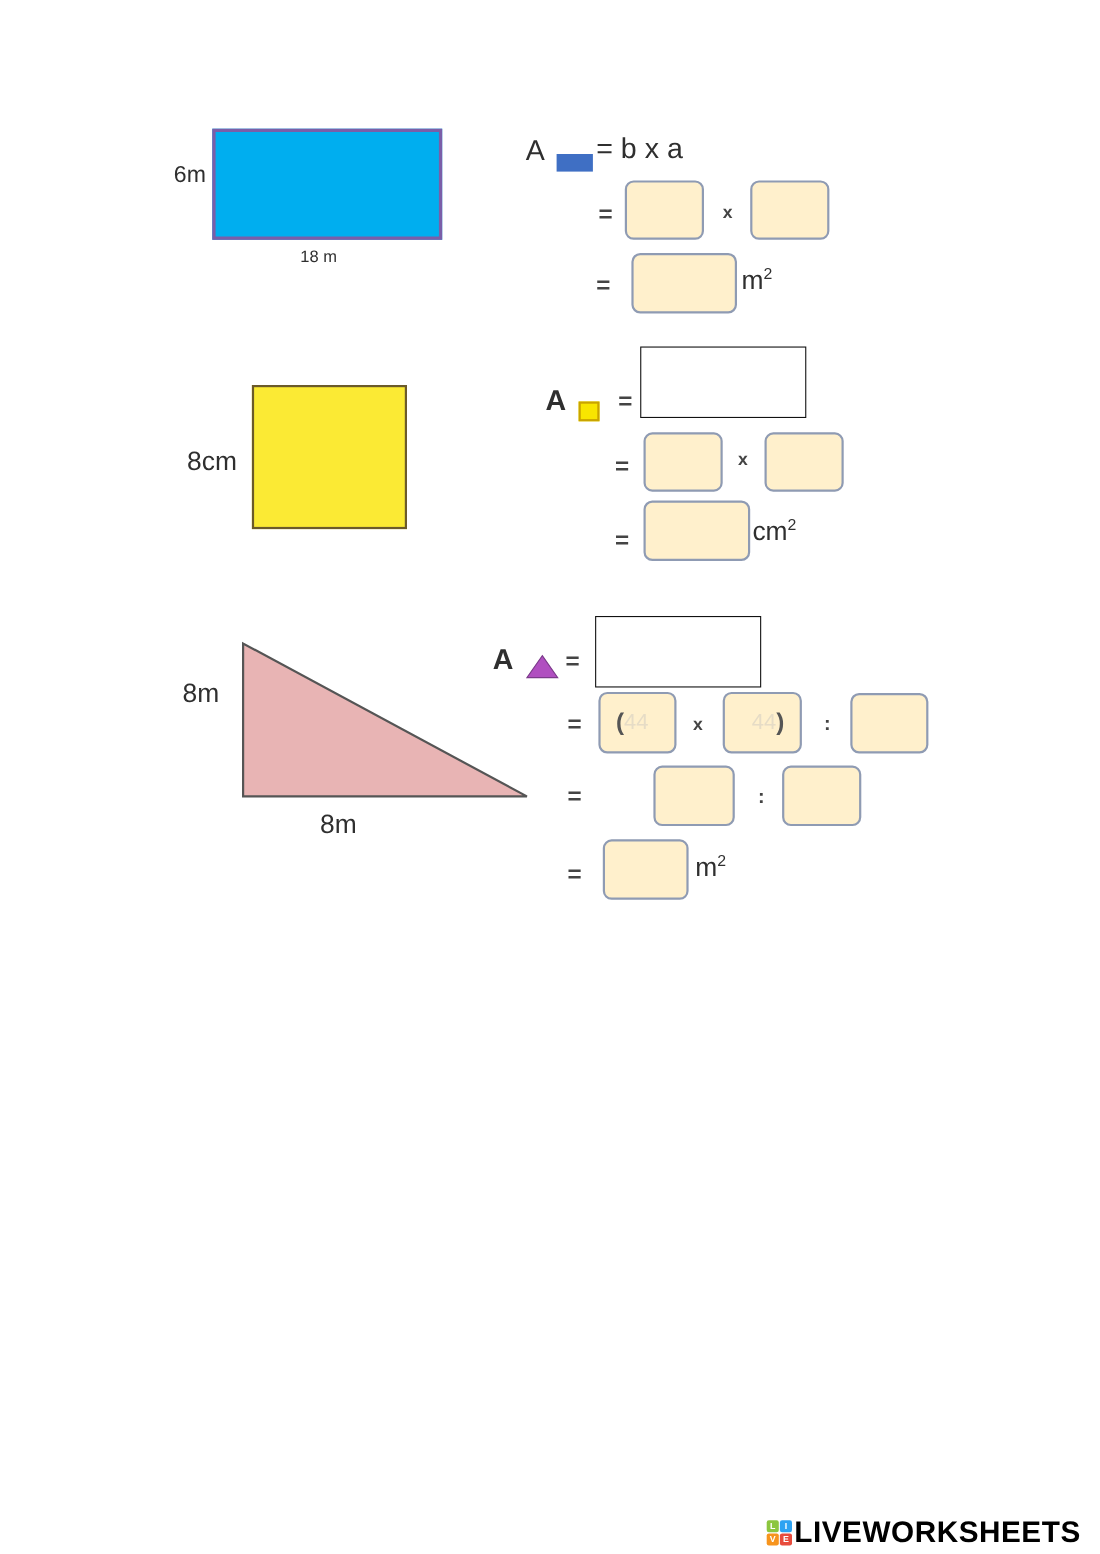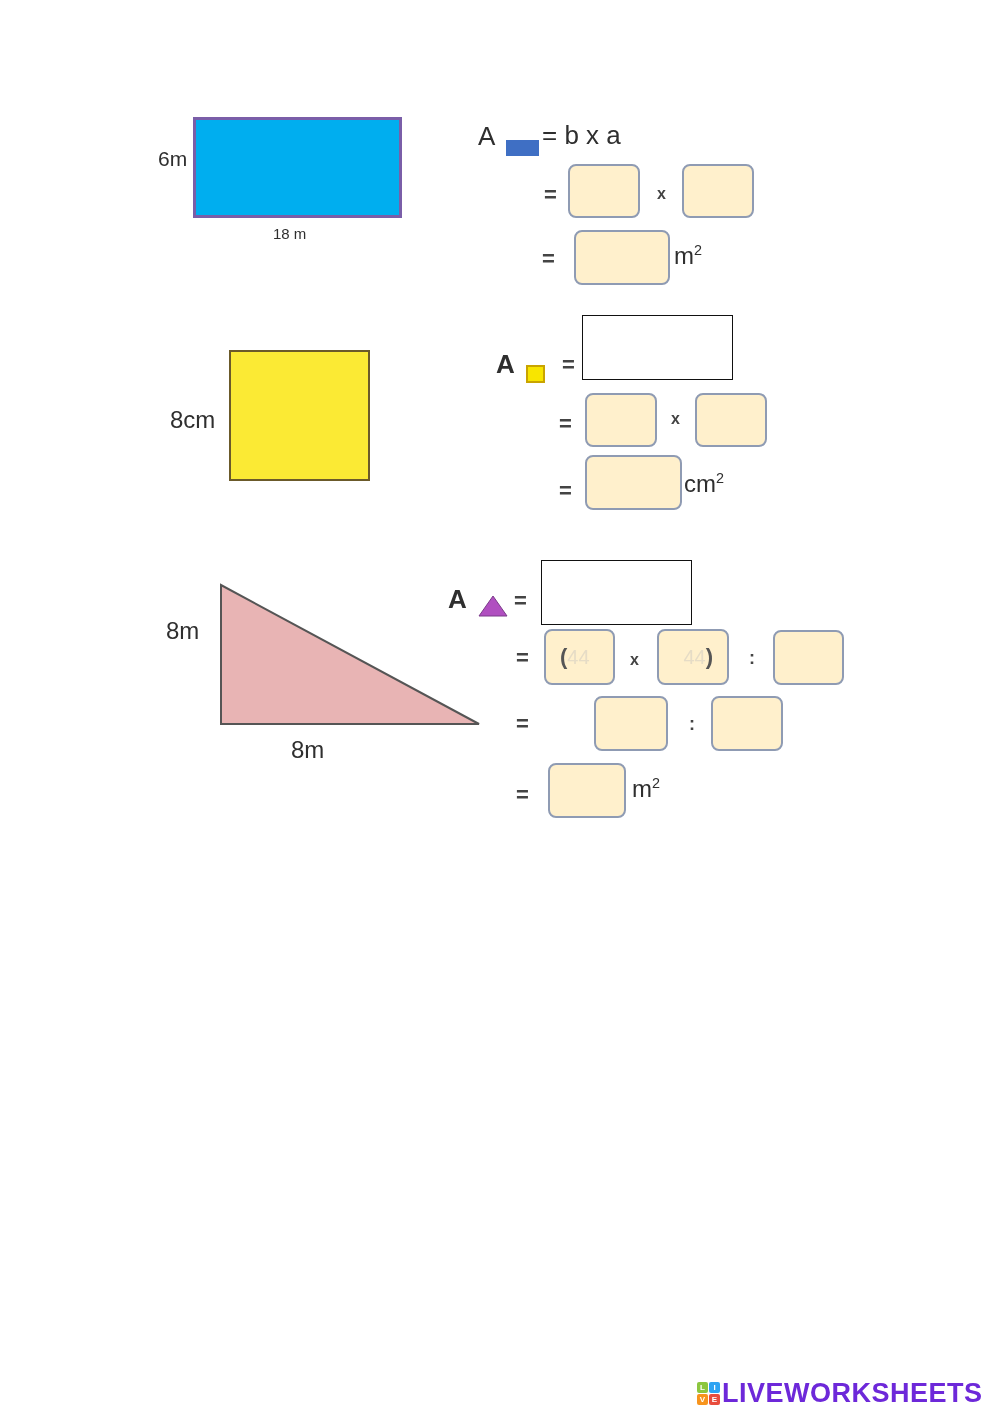--- a/index.html
+++ b/index.html
@@ -13,21 +13,21 @@
           box-sizing: border-box; }
   .op { position: absolute; color: #444; font-weight: bold; }
   .eq { position: absolute; color: #444; font-size: 22px; font-weight: bold; }
   sup { font-size: 60%; }
   .ghost { color: #e6dcc6; font-size: 20px; }
   .paren { color: #555; font-size: 22px; font-weight: bold; }
   .logo { position: absolute; left: 697px; top: 1378px; display: flex; align-items: center; }
   .logo-grid { display: grid; grid-template-columns: 11px 11px; grid-template-rows: 11px 11px; gap: 1px; margin-right: 2px; }
   .logo-grid span { display: flex; align-items: center; justify-content: center;
                     font-size: 8px; font-weight: bold; color: #fff; border-radius: 2px; }
-  .logo-text { font-size: 27px; font-weight: bold; color: #6d28d9; letter-spacing: 0.5px; }
+  .logo-text { font-size: 27px; font-weight: bold; color: #000000; letter-spacing: 0.5px; }
 </style>
 </head>
 <body>
 
 <div class="abs" style="left:193px; top:117px; width:209px; height:101px; background:#00aeef; border:3px solid #7a5ea8; box-sizing:border-box;"></div>
 <div class="lbl" style="left:158px; top:147px; font-size:21px;">6m</div>
 <div class="lbl" style="left:273px; top:225px; font-size:15px;">18 m</div>
 
 <div class="lbl" style="left:478px; top:121px; font-size:26px;">A</div>
 <div class="abs" style="left:506px; top:140px; width:33px; height:16px; background:#3f6fc4;"></div>

